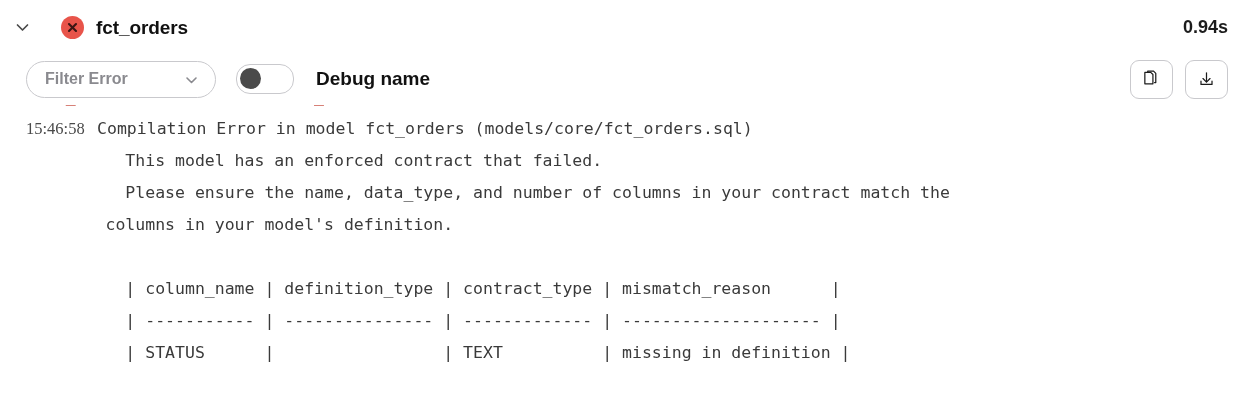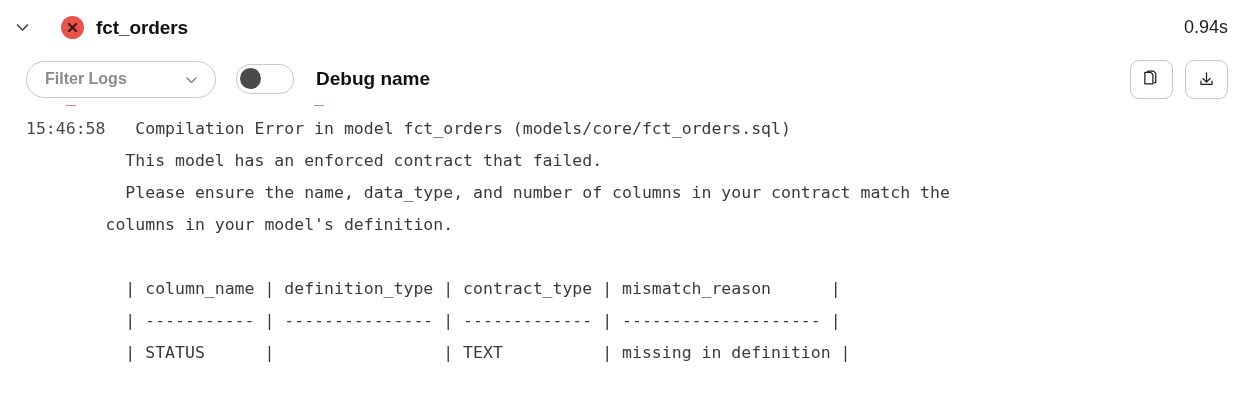--- a/index.html
+++ b/index.html
@@ -63,21 +63,21 @@
     letter-spacing: -0.1px;
     color: #111111;
     margin-left: 12px;
     white-space: nowrap;
   }
 
   .header-spacer { flex: 1 1 auto; }
 
   .elapsed {
     font-size: 18px;
-    font-weight: 400;
+    font-weight: 700;
     color: #1c1c1c;
     white-space: nowrap;
   }
 
   
   .panel-toolbar {
     height: 48px;
     display: flex;
     align-items: center;
     padding: 0 22px 0 26px;
@@ -170,21 +170,21 @@
     margin: 0;
     padding: 0 0 0 26px;
     position: relative;
     top: -22px;
   }
 
   .log-line { white-space: pre; }
   .log-line.clipped { color: #c0392b; }
   .log-line.blank { color: transparent; }
 
-  .log-ts { color: #4a4a4a; }
+  .log-ts { color: #4a4a4a; font-family: Liberation Serif, serif; }
 </style>
 </head>
 <body>
 
 <div class="run-panel">
 
   <div class="panel-header">
 
     <div class="chevron-btn">
       <span>
@@ -206,21 +206,21 @@
     <div class="model-name">fct_orders</div>
 
     <div class="header-spacer"></div>
 
     <div class="elapsed">0.94s</div>
   </div>
 
   <div class="panel-toolbar">
 
     <div class="filter-select">
-      <span class="filter-select-label">Filter Logs</span>
+      <span class="filter-select-label">Filter Error</span>
       <span>
         <svg width="15" height="15" viewBox="0 0 15 15" fill="none" stroke="#8a8a8f" stroke-width="1.6" stroke-linecap="round" stroke-linejoin="round">
           <polyline points="3,6 7.5,10.5 12,6"></polyline>
         </svg>
       </span>
     </div>
 
     <div class="toggle">
       <div class="toggle-knob"></div>
     </div>

